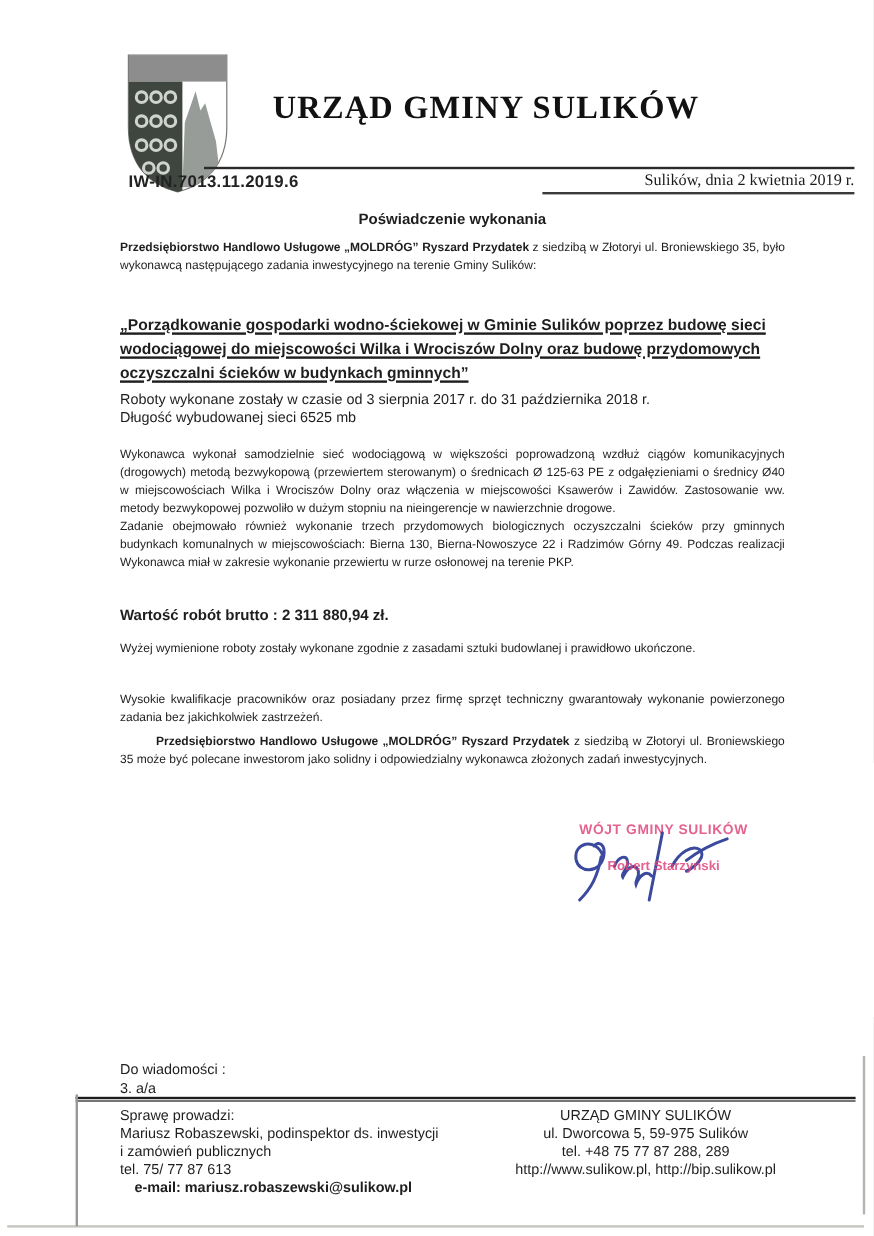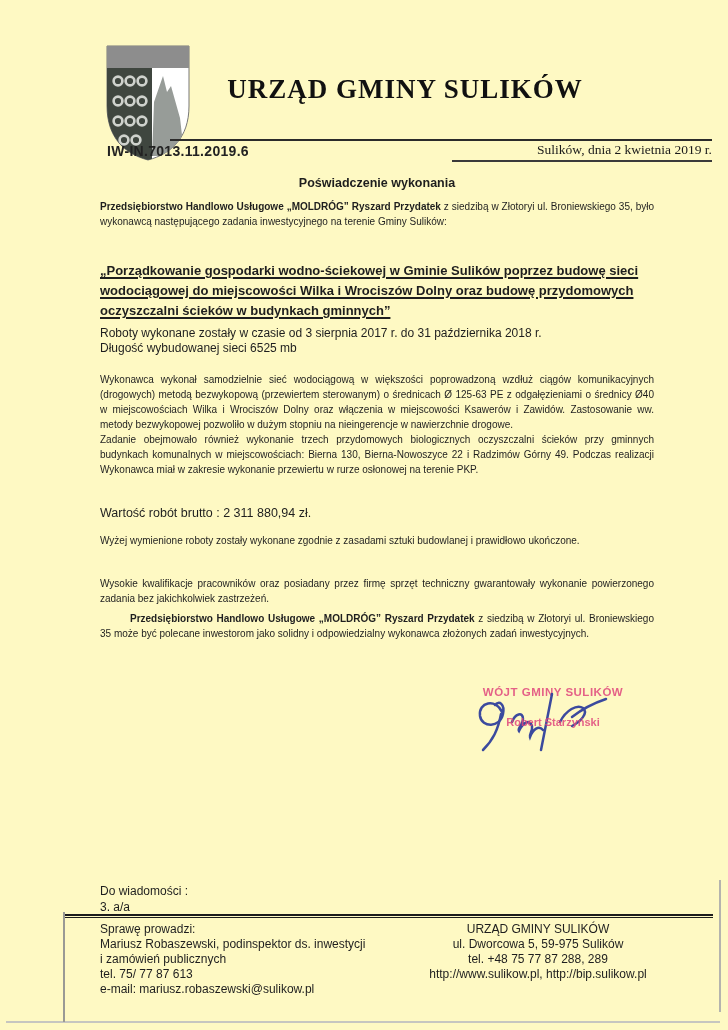--- a/index.html
+++ b/index.html
@@ -1,18 +1,18 @@
 <!DOCTYPE html>
 <html lang="pl"><head>
 <meta charset="utf-8">
 <style>
   html,body{margin:0;padding:0;background:#e9e9e9;}
   .page{
     position:relative;width:728px;height:1030px;margin:0 auto;
-    background:#fef9c3;overflow:hidden;
+    background:#ffffff;overflow:hidden;
     font-family:"Liberation Sans",sans-serif;color:#1e1e1e;
   }
   
   .coat{position:absolute;left:104px;top:44px;width:88px;height:118px;}
   .org-title{
     position:absolute;left:205px;top:74px;width:400px;text-align:center;
     font-family:"Liberation Serif",serif;font-weight:bold;font-size:27px;
     letter-spacing:1px;color:#111;
   }
   .header-rule{position:absolute;left:170px;top:139px;width:542px;height:2px;background:#2b2b2b;}
@@ -31,38 +31,38 @@
   .para{font-size:10px;line-height:15px;text-align:justify;}
   .intro{position:absolute;left:100px;top:199px;width:554px;}
   .project-title{
     position:absolute;left:100px;top:261px;width:554px;text-align:left;
     font-weight:bold;font-size:13px;line-height:20px;
     text-decoration:underline;text-decoration-thickness:1.5px;text-underline-offset:2px;
   }
   .works{position:absolute;left:100px;top:326px;width:554px;font-size:12px;line-height:15px;}
   .description{position:absolute;left:100px;top:372px;width:554px;}
   .gross-value{position:absolute;left:100px;top:506px;width:554px;
-    font-weight:normal;font-size:12.5px;}
+    font-weight:bold;font-size:12.5px;}
   .completed{position:absolute;left:100px;top:533px;width:554px;}
   .quals{position:absolute;left:100px;top:576px;width:554px;}
   .recommend{position:absolute;left:100px;top:611px;width:554px;text-indent:30px;}
   b{font-weight:bold;}
   
   .sig-block{position:absolute;left:448px;top:686px;width:210px;text-align:center;}
   .sig-title{color:#e0477d;font-size:11.5px;letter-spacing:.5px;font-weight:bold;opacity:.85;}
   .sig-name{color:#e0477d;font-size:11px;font-weight:bold;opacity:.85;
     position:relative;top:18px;}
   .sig-scrawl{position:absolute;left:18px;top:6px;pointer-events:none;}
   
   .dist{position:absolute;left:100px;top:883px;font-size:12px;line-height:16px;}
   .footer-rule{position:absolute;left:63px;top:914px;width:650px;height:4px;
     border-top:2.5px solid #1c1c1c;border-bottom:1px solid #1c1c1c;box-sizing:border-box;}
   .footer-left{position:absolute;left:100px;top:922px;width:300px;
     font-size:12px;line-height:15px;}
-  .footer-left .email{font-weight:normal;}
+  .footer-left .email{font-weight:bold;margin-left:12px;}
   .footer-right{position:absolute;left:388px;top:922px;width:300px;text-align:center;
     font-size:12px;line-height:15px;}
   
   .edge-bottom{position:absolute;left:6px;top:1021px;width:714px;height:2px;background:#c6c6c0;}
   .edge-left{position:absolute;left:63px;top:912px;width:1.5px;height:110px;background:#9a9a94;}
   .edge-right{position:absolute;left:719px;top:880px;width:1.5px;height:132px;background:#b4b4ae;}
 </style>
 </head>
 <body>
 

